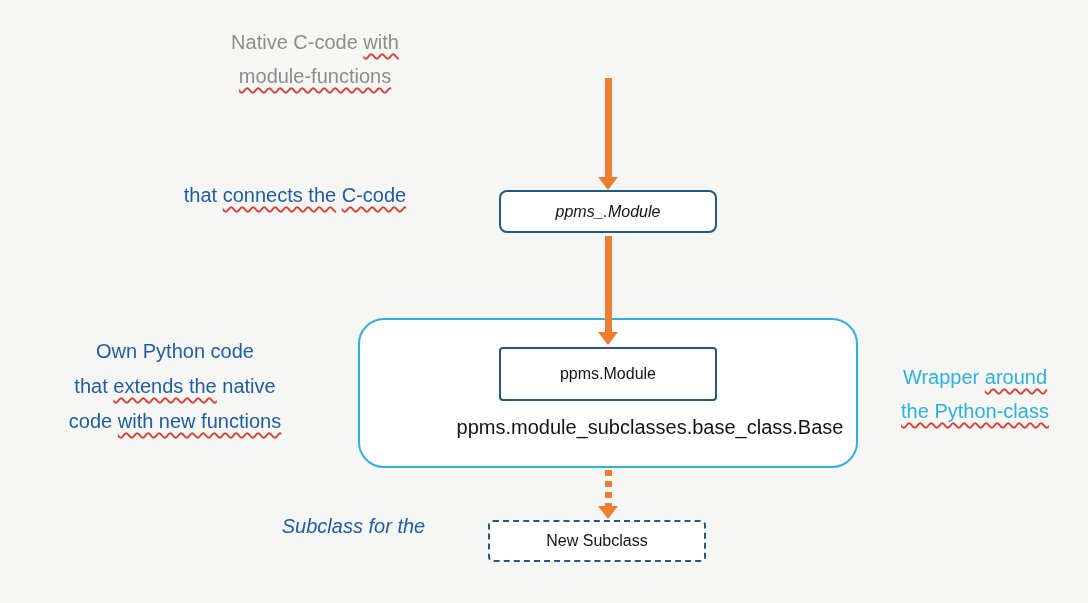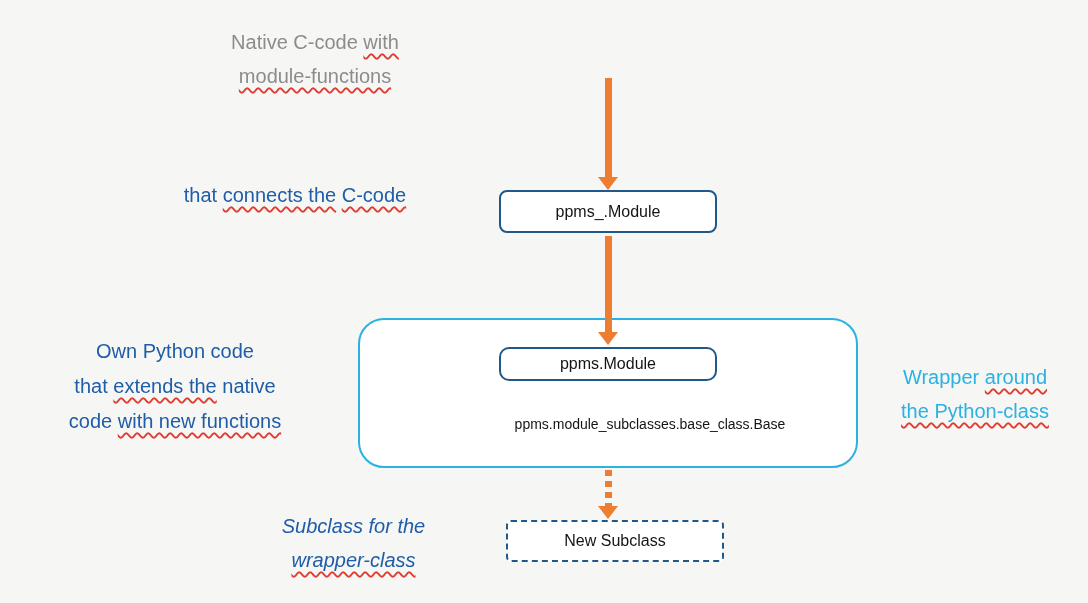--- a/index.html
+++ b/index.html
@@ -29,37 +29,37 @@
     position: absolute;
     background: var(--box-bg);
     display: flex;
     align-items: center;
     justify-content: center;
     font-size: 16px;
     color: var(--box-text);
     box-sizing: border-box;
   }
   .box-native    { left: 499px; top: 33px;  width: 218px; height: 42px; border: 1.5px solid var(--gray-border); border-radius: 7px; }
-  .box-generated { left: 499px; top: 190px; width: 218px; height: 43px; border: 2px solid var(--blue-border);  border-radius: 8px; }
-  .box-inner     { left: 499px; top: 347px; width: 218px; height: 34px; border: 2px solid var(--blue-border);  border-radius: 10px; }
-  .box-subclass  { left: 506px; top: 520px; width: 218px; height: 42px; border: 2px dashed var(--blue-border); border-radius: 5px; }
+  .box-generated { left: 499px; top: 190px; width: 218px; height: 43px; border: 2px solid var(--blue-border);  border-radius: 8px; font-style: italic; }
+  .box-inner     { left: 499px; top: 347px; width: 218px; height: 54px; border: 2px solid var(--blue-border);  border-radius: 4px; }
+  .box-subclass  { left: 488px; top: 520px; width: 218px; height: 42px; border: 2px dashed var(--blue-border); border-radius: 5px; }
 
   .container-wrapper {
     position: absolute;
     left: 358px; top: 318px; width: 500px; height: 150px;
     background: var(--box-bg);
     border: 2px solid var(--cyan);
     border-radius: 26px;
     box-sizing: border-box;
   }
   .base-text {
     position: absolute;
     left: 358px; top: 416px; width: 584px;
     text-align: center;
-    font-size: 14px;
+    font-size: 20px;
     color: var(--box-text);
   }
 
   
   .lbl {
     position: absolute;
     text-align: center;
     font-size: 20px;
     line-height: 34px;
   }
@@ -123,21 +123,20 @@
       <div><span>Wrapper </span><span class="wavy">around</span></div>
       <div><span class="wavy">the Python-class</span></div>
     </div>
   <div class="lbl lbl-own">
       <div><span>Own Python code</span></div>
       <div><span>that </span><span class="wavy">extends the</span><span> native</span></div>
       <div><span>code </span><span class="wavy">with new functions</span></div>
     </div>
   <div class="lbl lbl-subclass">
       <div><span>Subclass for the</span></div>
-      <div><span class="wavy">wrapper-class</span></div>
     </div>
 
   <div class="container-wrapper"></div>
   <div class="base-text">ppms.module_subclasses.base_class.Base</div>
 
   <div class="box box-generated">
     <span>ppms_.Module</span>
   </div>
   <div class="box box-inner">
     <span>ppms.Module</span>

